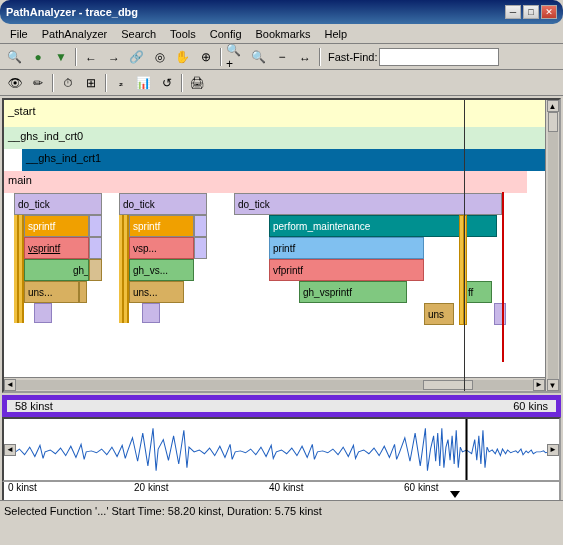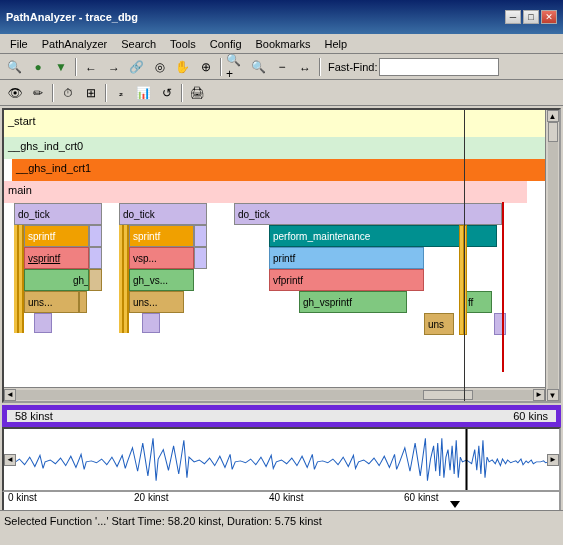--- a/index.html
+++ b/index.html
@@ -2,25 +2,26 @@
 <html><head>
   <meta charset="utf-8">
   <style>
     * { box-sizing: border-box; margin: 0; padding: 0; }
     body { font-family: 'Segoe UI', Tahoma, Arial, sans-serif; font-size: 11px; background: #d4d0c8; width: 563px; height: 545px; overflow: hidden; }
     
     
     .title-bar {
       background: linear-gradient(to bottom, #0a246a, #3a6ea5);
       color: white;
-      padding: 17px 6px;
+      padding: 7px 6px;
       display: flex;
       align-items: center;
       justify-content: space-between;
       height: 24px;
+      border-radius: 10px;
     }
     .title-bar-text { font-size: 11px; font-weight: bold; }
     .title-bar-controls { display: flex; gap: 2px; }
     .tb-btn {
       width: 16px; height: 14px; border: 1px solid #aaa;
       display: flex; align-items: center; justify-content: center;
       font-size: 9px; cursor: pointer; color: black;
       background: linear-gradient(to bottom, #f0f0f0, #d0d0d0);
     }
     .tb-btn.close { background: linear-gradient(to bottom, #e87060, #c04030); color: white; }
@@ -196,21 +197,21 @@
 <div class="main-content" style="position:relative; height:295px; margin:2px; border:2px inset #999; background:white; overflow:hidden;">
 
   <div style="position:absolute; left:0; right:14px; top:0; height:27px; background:#ffffcc;">
     <span style="position:absolute; left:4px; top:5px; font-size:11px;">_start</span>
   </div>
 
   <div style="position:absolute; left:0; right:14px; top:27px; height:22px; background:#d4f0d4;">
     <span style="position:absolute; left:4px; top:3px; font-size:11px;">__ghs_ind_crt0</span>
   </div>
 
-  <div style="position:absolute; left:8px; right:14px; top:49px; height:22px; background:#f97316;">
+  <div style="position:absolute; left:18px; right:14px; top:49px; height:22px; background:#0369a1;">
     <span style="position:absolute; left:4px; top:3px; font-size:11px;">__ghs_ind_crt1</span>
   </div>
 
   <div style="position:absolute; left:0; right:32px; top:71px; height:22px; background:#ffd0d0;">
     <span style="position:absolute; left:4px; top:3px; font-size:11px;">main</span>
   </div>
 
   <div class="call-block" style="left:10px; top:93px; width:88px; height:22px; background:#c8b8e8; border:1px solid #888;">do_tick</div>
 
   <div class="call-block" style="left:115px; top:93px; width:88px; height:22px; background:#c8b8e8; border:1px solid #888;">do_tick</div>

